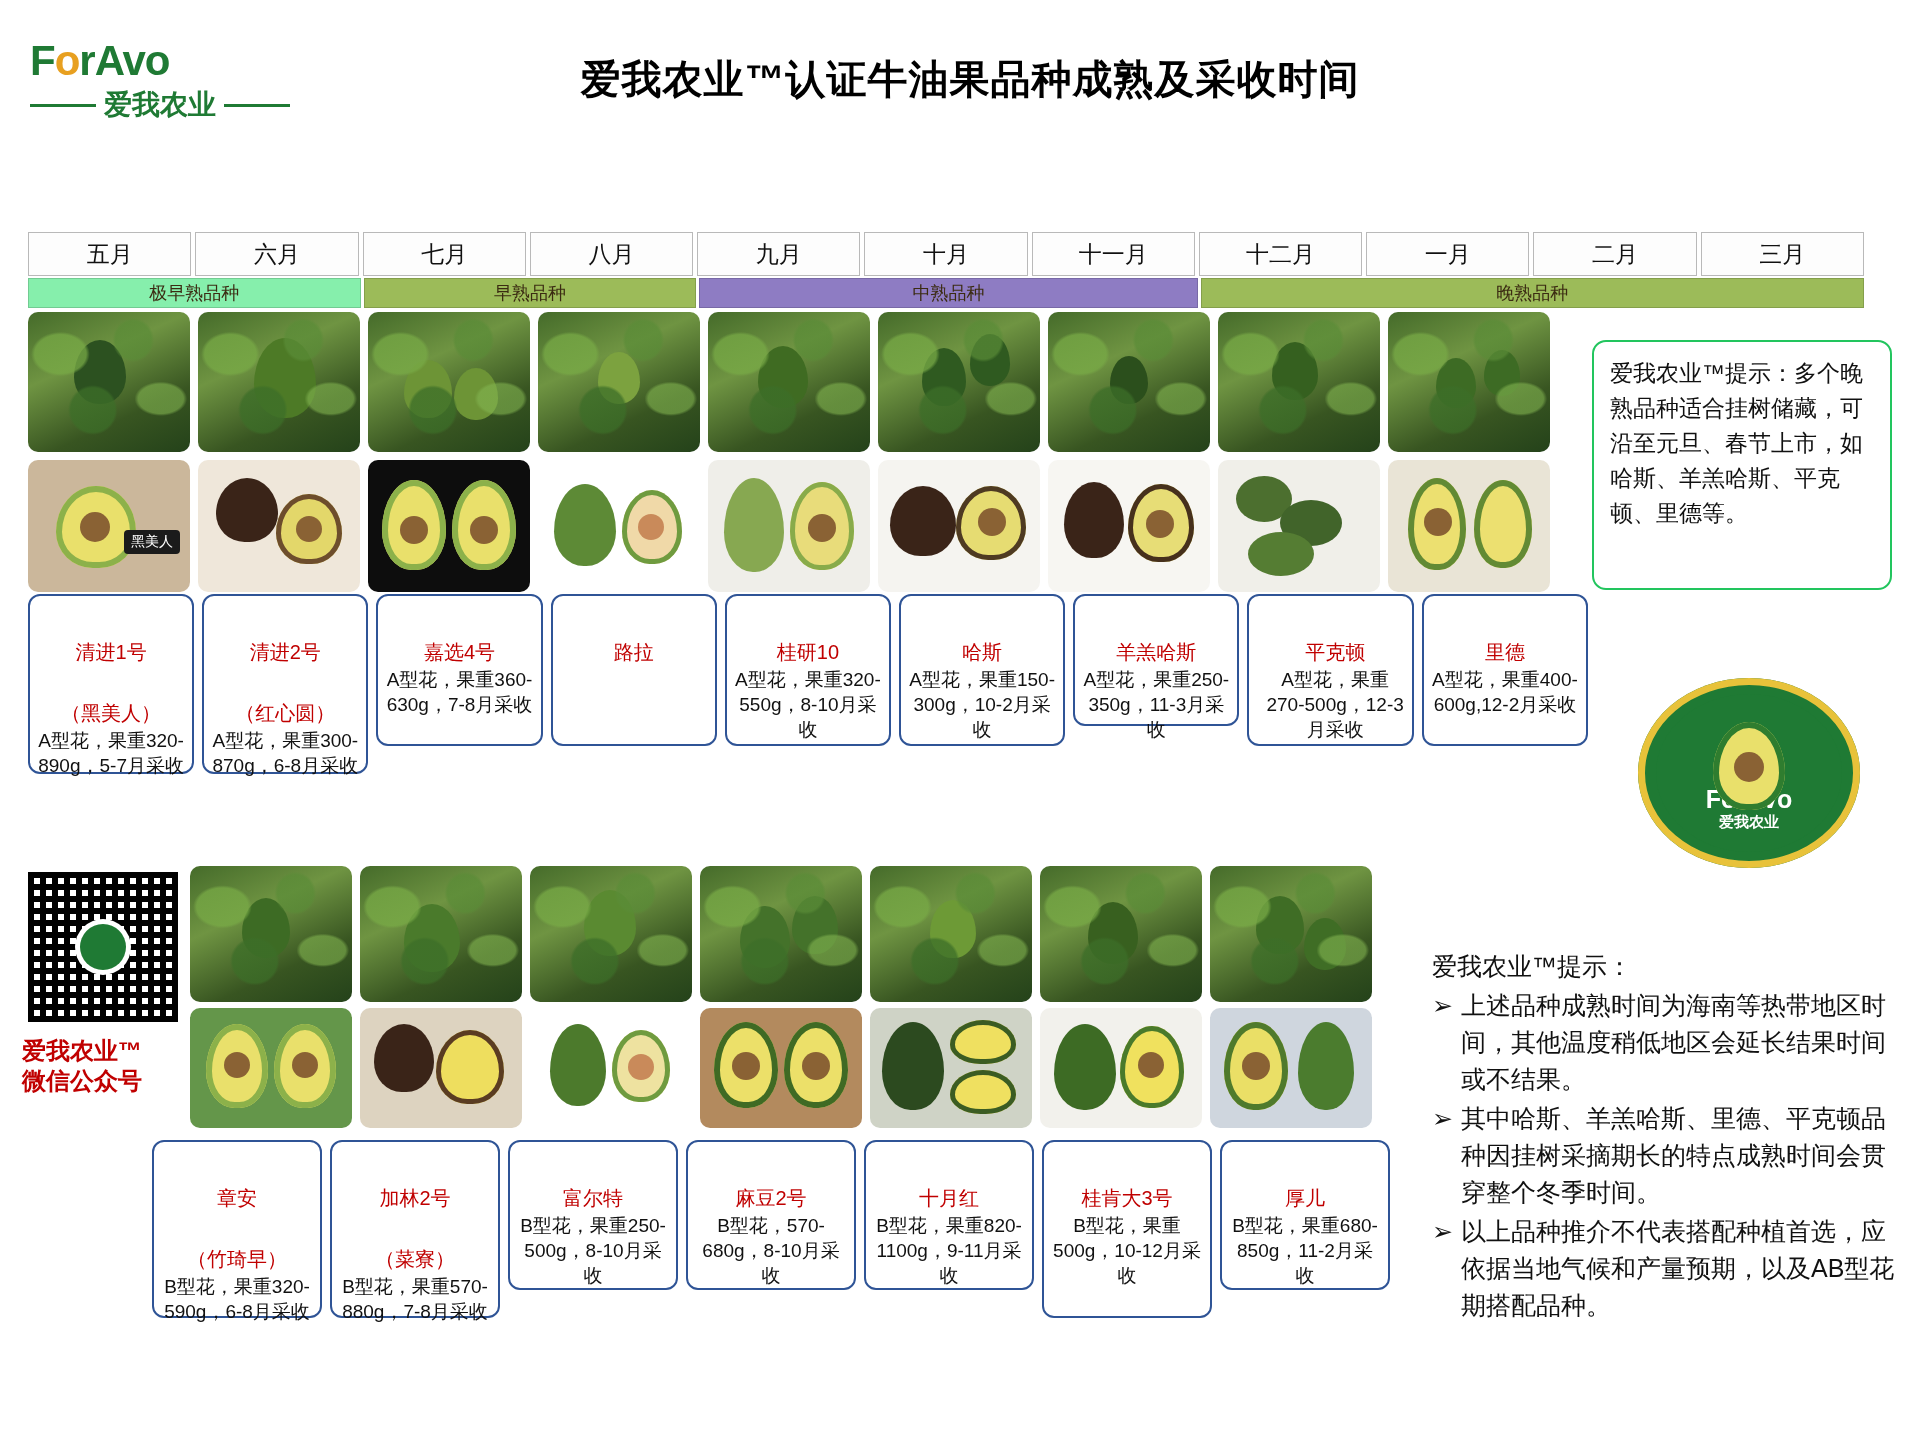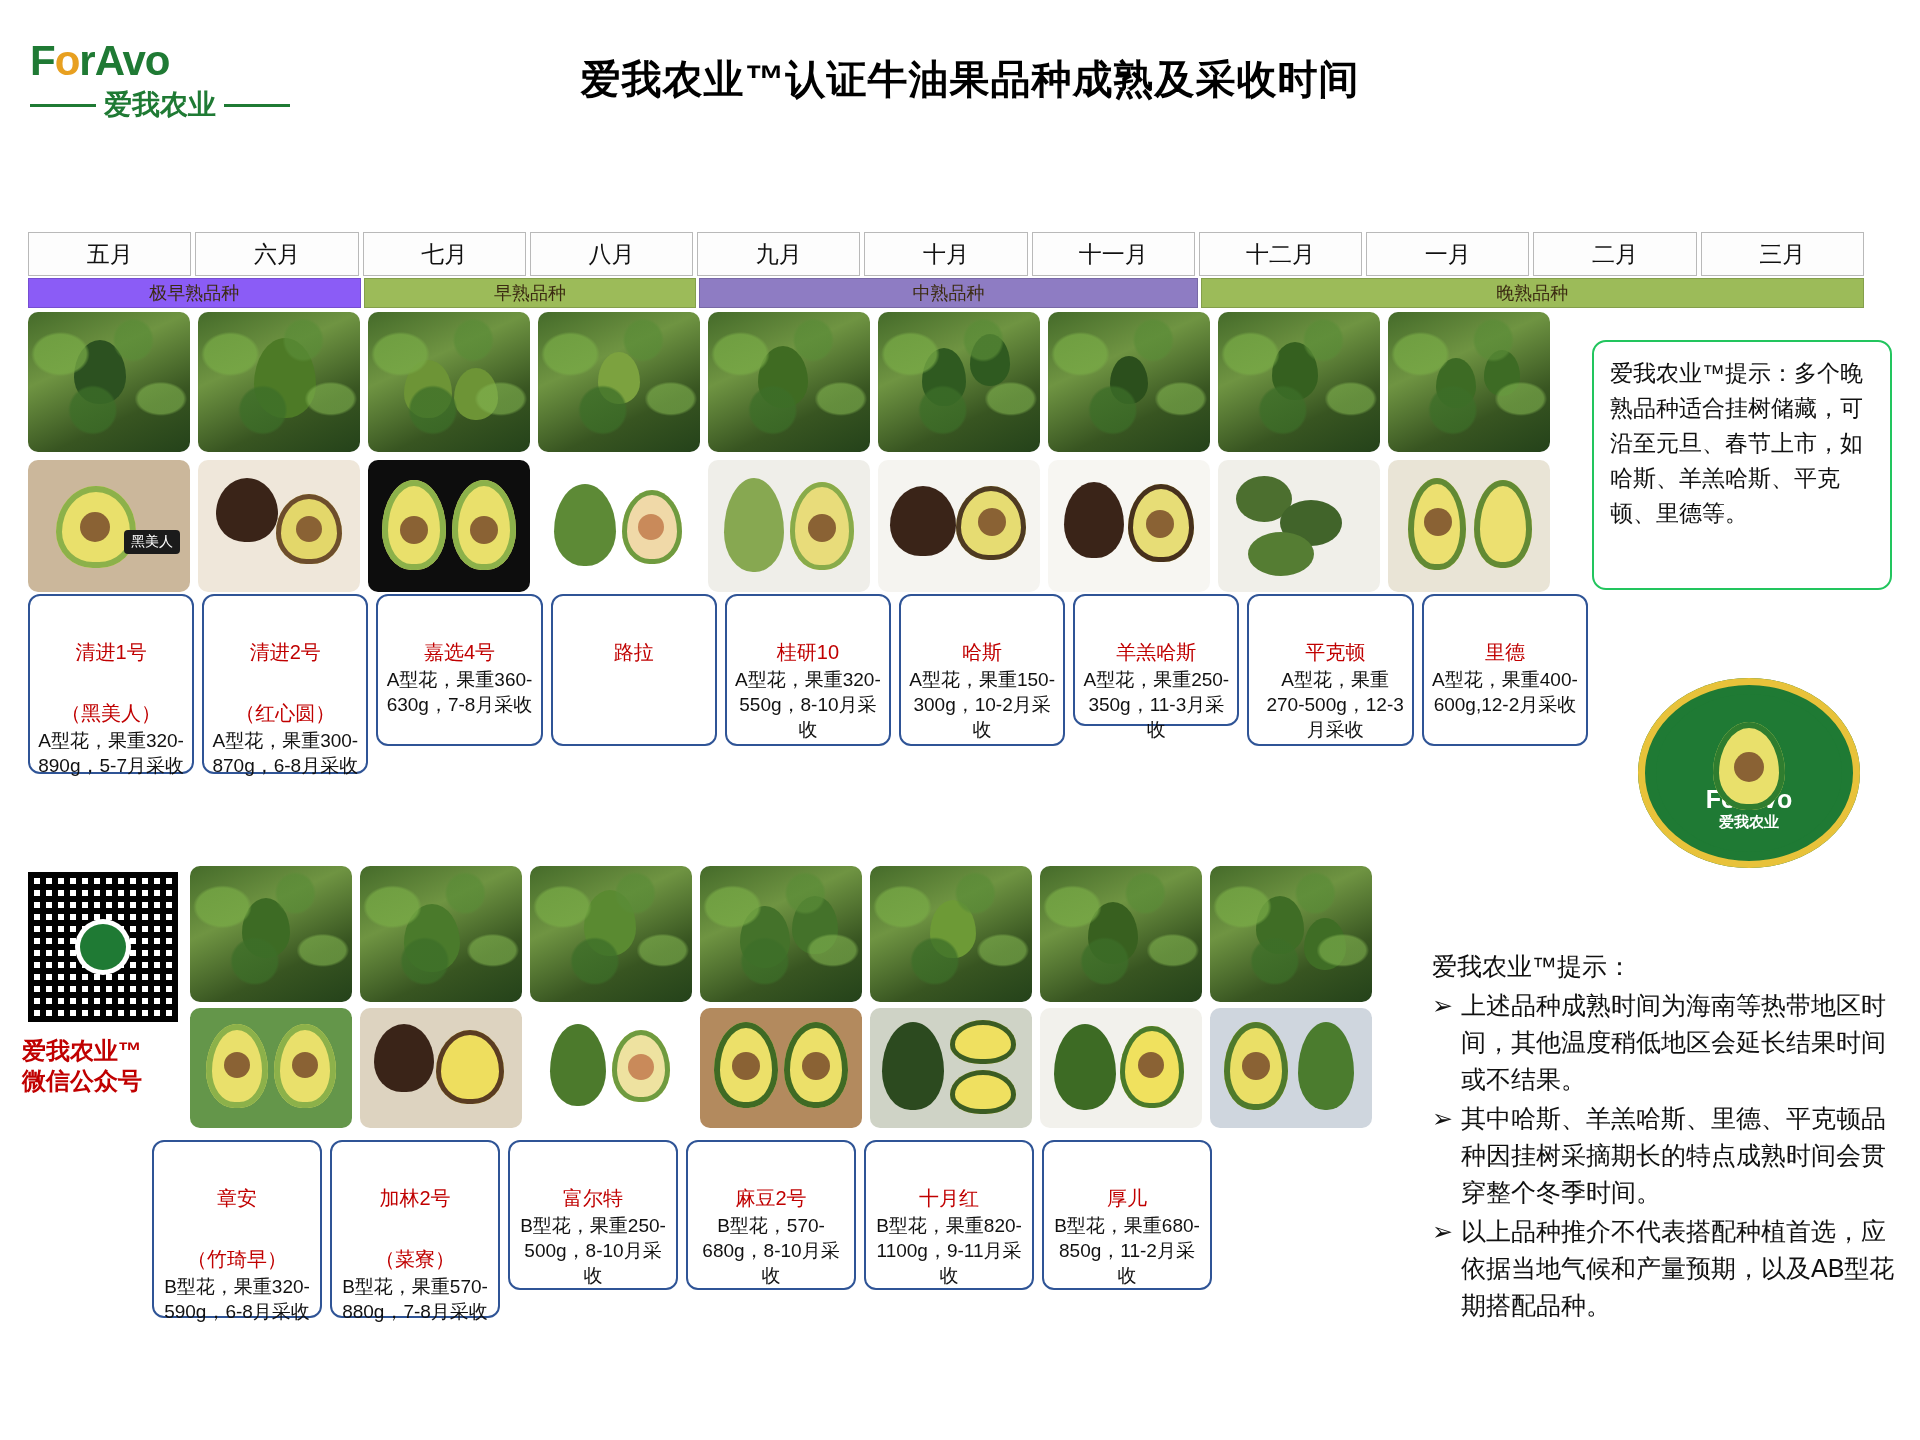--- a/index.html
+++ b/index.html
@@ -319,21 +319,21 @@
   <div class="month-cell">九月</div>
   <div class="month-cell">十月</div>
   <div class="month-cell">十一月</div>
   <div class="month-cell">十二月</div>
   <div class="month-cell">一月</div>
   <div class="month-cell">二月</div>
   <div class="month-cell">三月</div>
 </div>
 
 <div class="season-row">
-  <div class="season-cell" style="flex:2;background:#8b5cf6;">极早熟品种</div>
+  <div class="season-cell" style="flex:2;background:#86efac;">极早熟品种</div>
   <div class="season-cell" style="flex:2;background:#9cbb59;">早熟品种</div>
   <div class="season-cell" style="flex:3;background:#8e7cc3;">中熟品种</div>
   <div class="season-cell" style="flex:4;background:#9cbb59;">晚熟品种</div>
 </div>
 
 <div class="strip" style="left:28px; top:312px; width:1540px; gap:8px;">
   <div class="photo tree leafy" style="width:162px;height:140px;">
       <div class="fruit" style="left:46px;top:28px;width:52px;height:64px;background:#2c5120;"></div>
     </div>
   <div class="photo tree leafy" style="width:162px;height:140px;">
@@ -555,20 +555,24 @@
     <div class="vdesc">B型花，果重250-500g，8-10月采收</div>
   </div>
   <div class="vcard" style="width:170px;height:150px;">
     <div class="vname">麻豆2号</div>
     <div class="vdesc">B型花，570-680g，8-10月采收</div>
   </div>
   <div class="vcard" style="width:170px;height:150px;">
     <div class="vname">十月红</div>
     <div class="vdesc">B型花，果重820-1100g，9-11月采收</div>
   </div>
+  <div class="vcard" style="width:170px;height:178px;">
+    <div class="vname">桂肯大3号</div>
+    <div class="vdesc">B型花，果重500g，10-12月采收</div>
+  </div>
   <div class="vcard" style="width:170px;height:150px;">
     <div class="vname">厚儿</div>
     <div class="vdesc">B型花，果重680-850g，11-2月采收</div>
   </div>
 </div>
 
 <div class="notes">
   <div class="hdr">爱我农业™提示：</div>
   <div class="bullet">
     <span class="arrow">➢</span>

